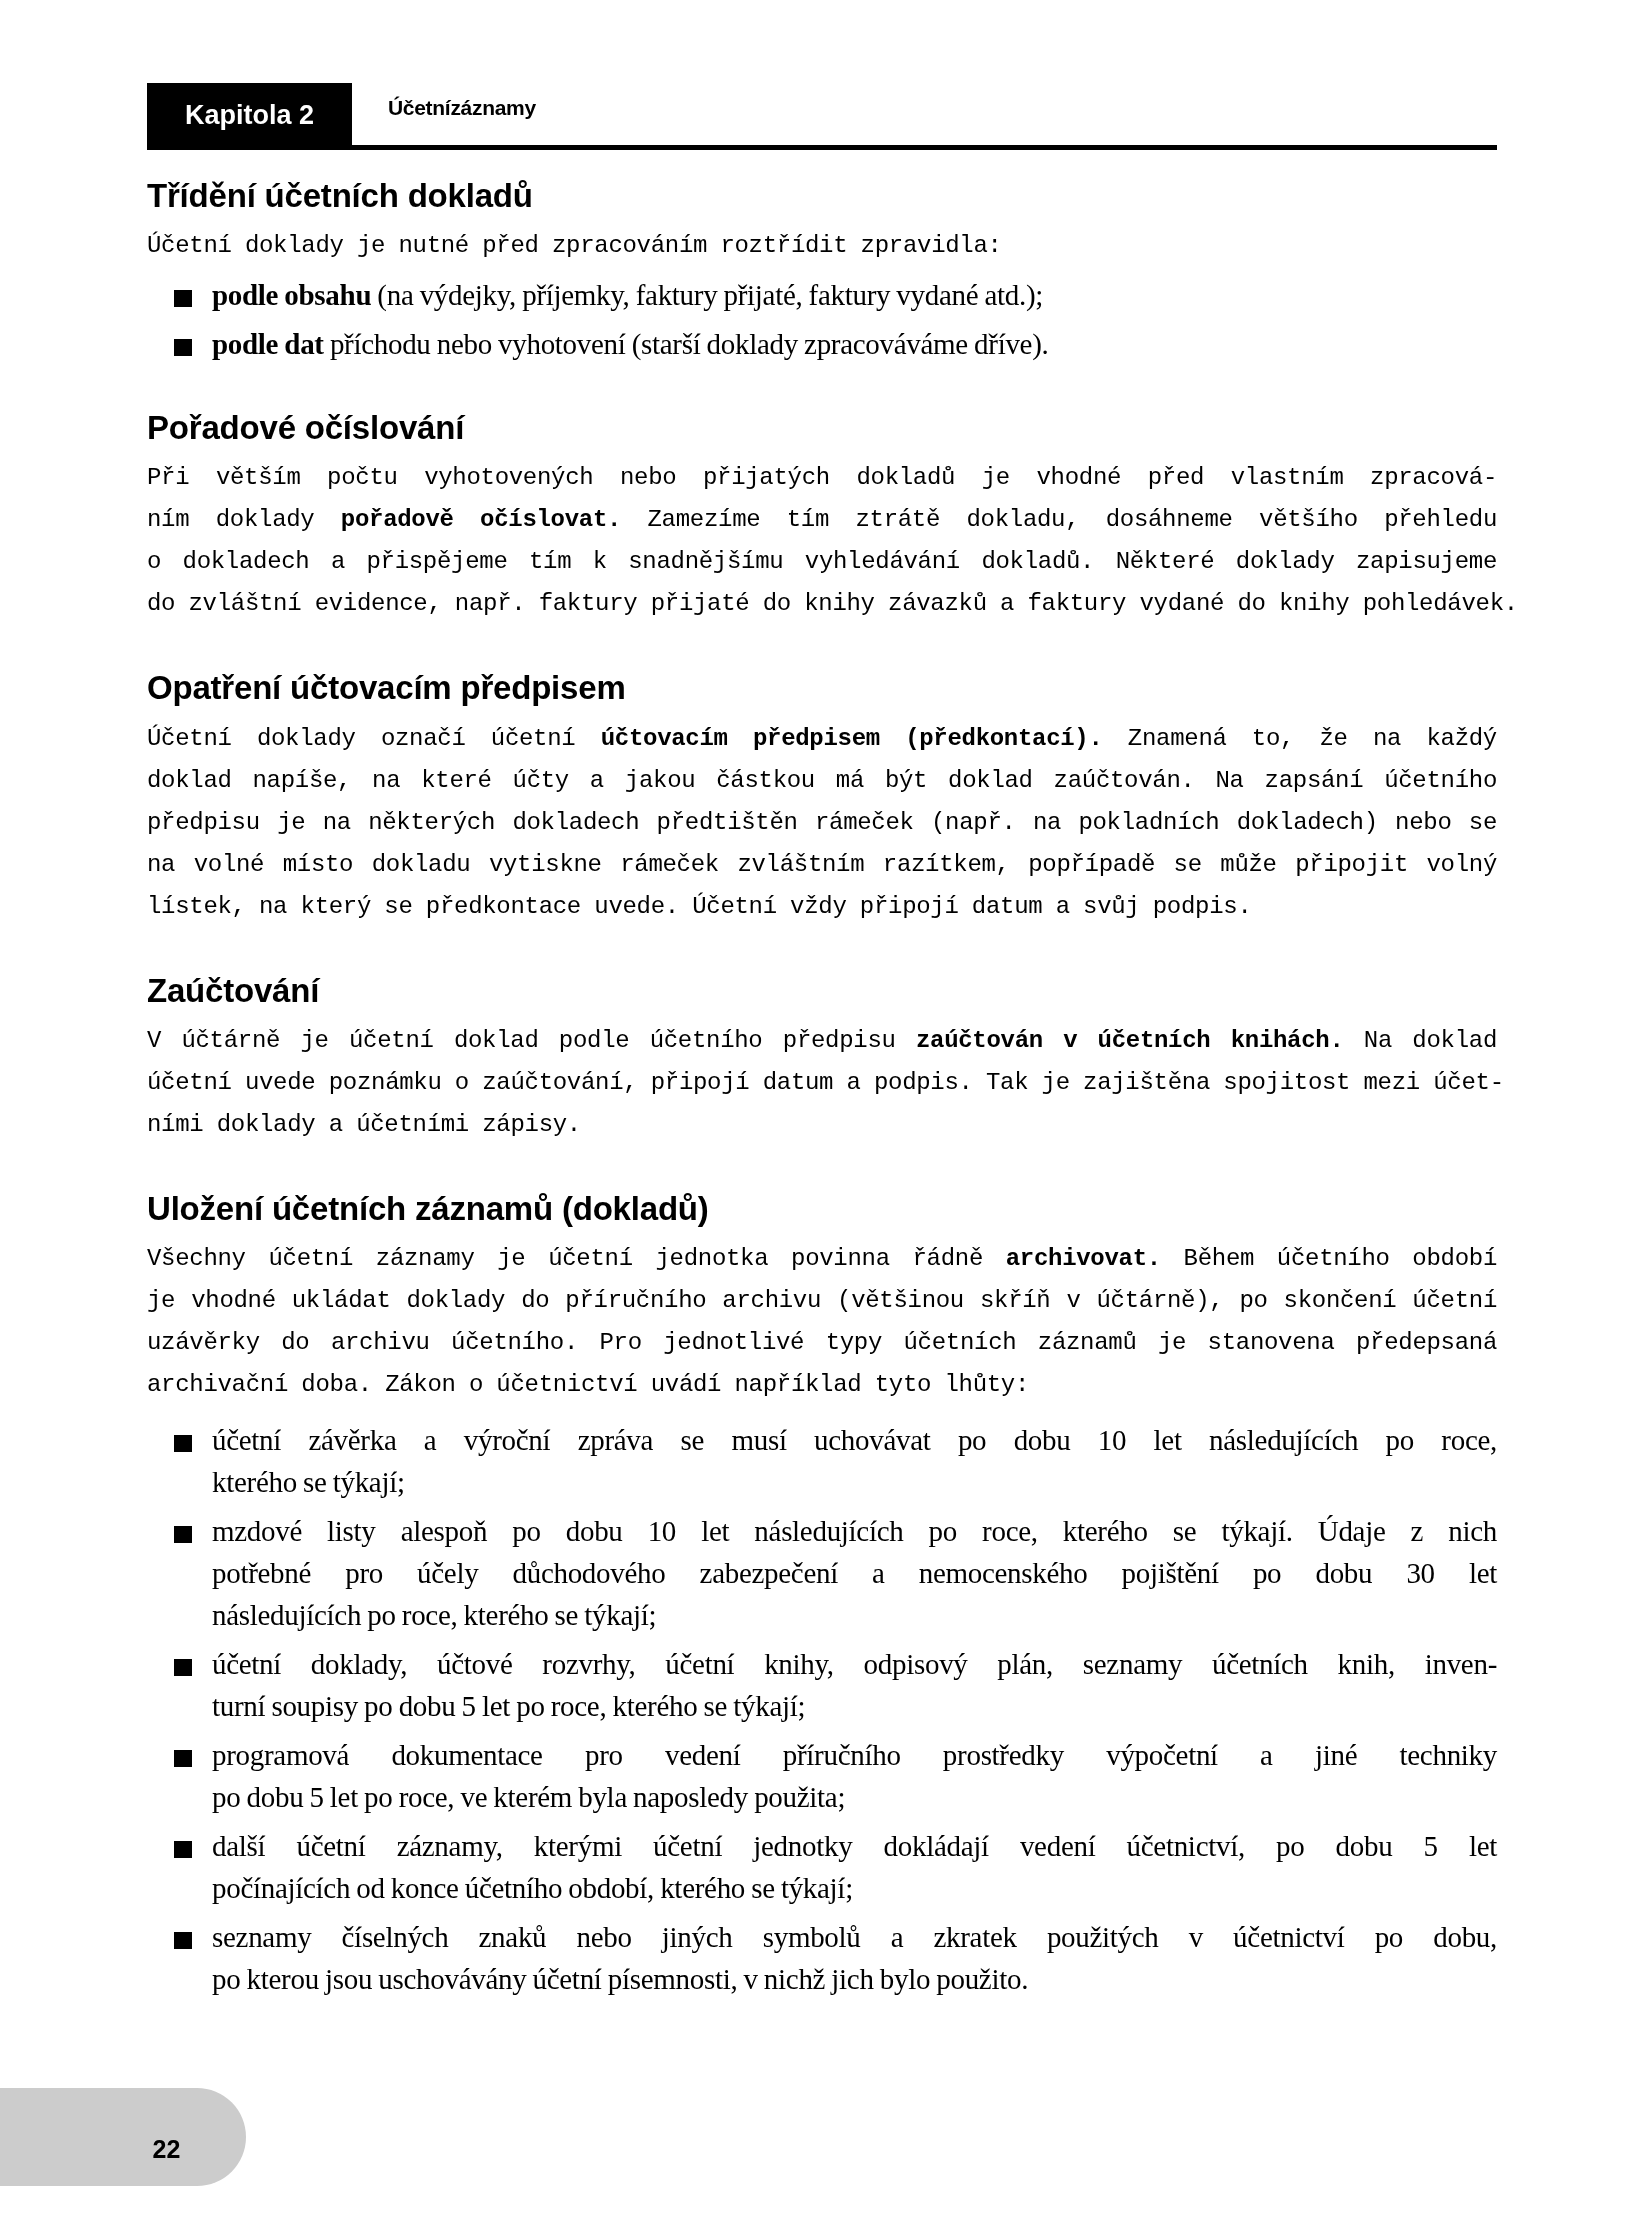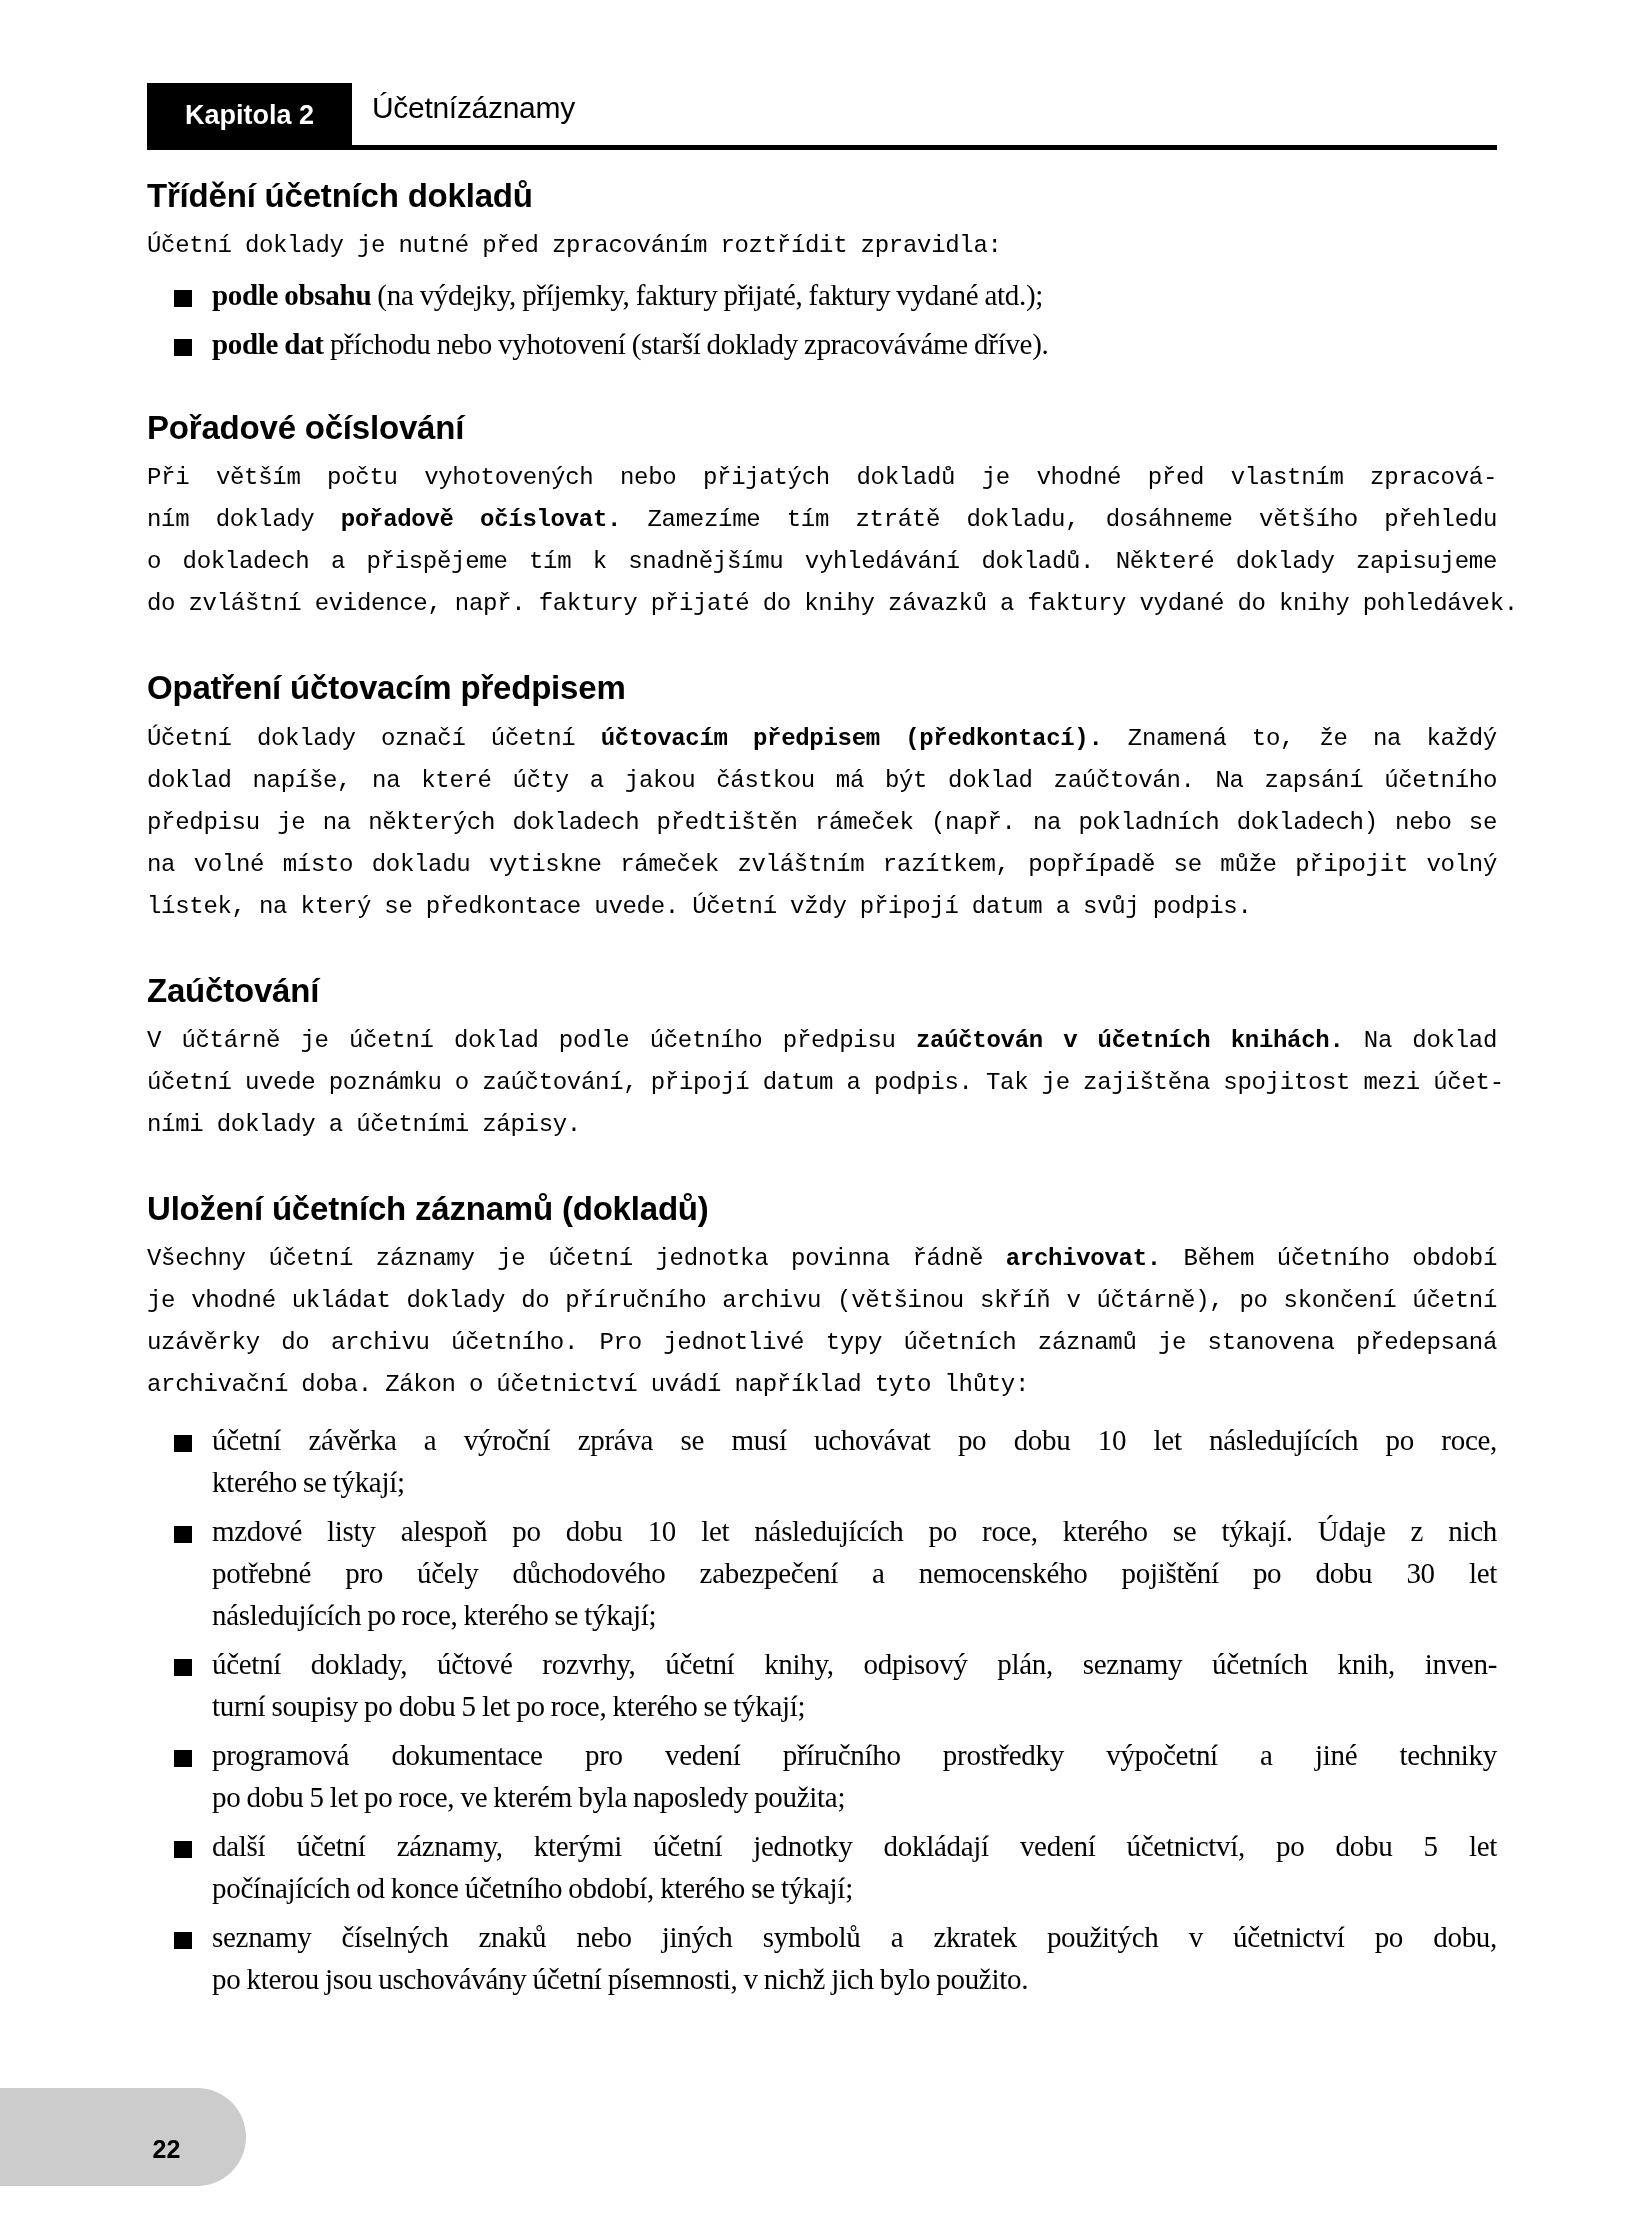--- a/index.html
+++ b/index.html
@@ -2,22 +2,22 @@
 <html style="font-size:13.3px"><head>
 <meta charset="utf-8">
 <style>
   html, body { margin: 0; padding: 0; background: #ffffff; }
   body { width: 1645px; height: 2216px; position: relative; overflow: hidden; color: #000; }
 
   .running-head { position: absolute; left: 147px; top: 75px; width: 1350px; height: 75px; }
   .chapter-box { position: absolute; left: 0; top: 0; width: 205px; height: 65px; background: #000;
     color: #fff; font-family: Liberation Sans, sans-serif; font-weight: bold; font-size: 27px;
     line-height: 65px; text-align: center; margin-top: 8px; }
-  .chapter-title { position: absolute; left: 225px; top: 0; height: 65px; line-height: 65px;
-    font-family: "Liberation Sans", sans-serif; font-weight: normal; font-size: 30px; letter-spacing: -0.3px; }
+  .chapter-title { position: absolute; left: 241px; top: 0; height: 65px; line-height: 65px;
+    font-family: "Liberation Sans", sans-serif; font-weight: bold; font-size: 21px; letter-spacing: -0.3px; }
   .head-rule { position: absolute; left: 0; top: 70px; width: 1350px; height: 5px; background: #000; }
 
   .content { position: absolute; left: 147px; top: 175px; width: 1350px; }
   h2.sec-title { margin: 42px 0 8.3px 0; font-family: "Liberation Sans", sans-serif; font-weight: bold;
     font-size: 33px; line-height: 42px; height: 42px; letter-spacing: -0.2px; }
   .section:first-child h2.sec-title { margin-top: 0; }
 
   .para { font-family: Liberation Mono, monospace; font-size: 24px; }
   .line { display: block; line-height: 42px; height: 42px; white-space: nowrap; text-align: justify;
     text-align-last: justify; letter-spacing: -0.3px; word-spacing: -0.8px; }

